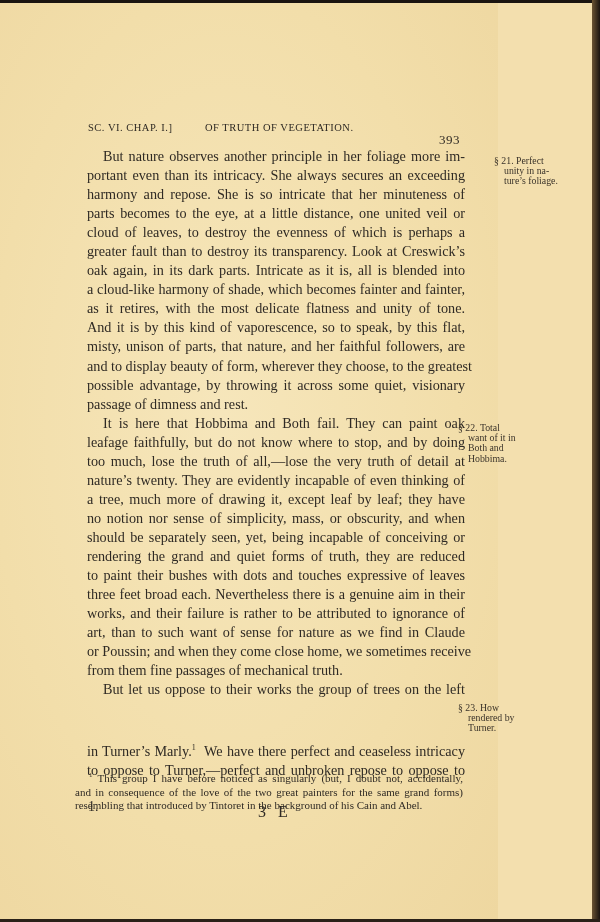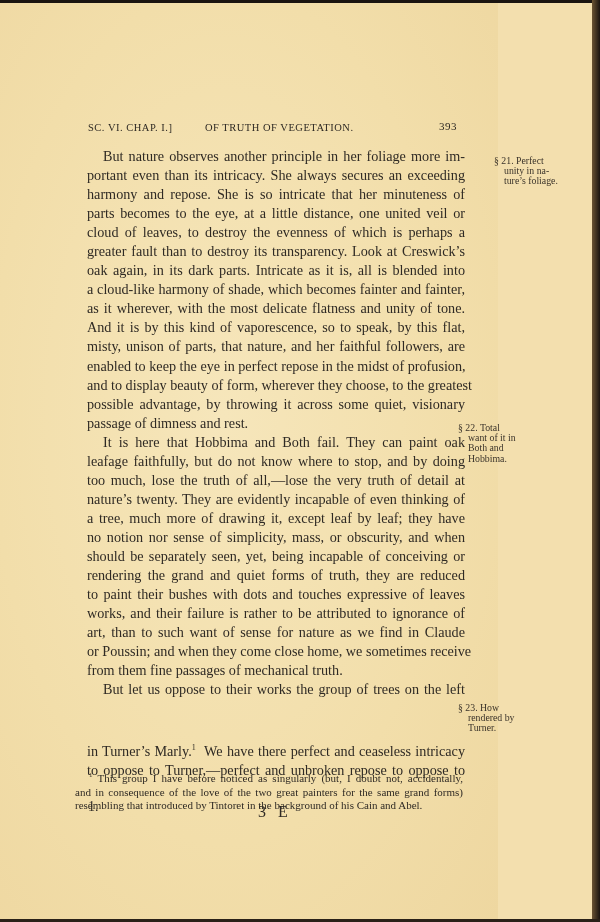--- a/index.html
+++ b/index.html
@@ -13,21 +13,21 @@
       position: absolute; left: 0; top: 3px; width: 498px; height: 916px;
       background: radial-gradient(ellipse at 45% 45%, #f6e6bb 0%, #f2deaa 60%, #eed7a0 100%);
     }
     .top-edge { position: absolute; left: 0; top: 0; width: 600px; height: 3px; background: #1a1410; }
     .bottom-edge { position: absolute; left: 0; top: 919px; width: 600px; height: 3px; background: #2a2118; }
     .right-edge { position: absolute; left: 592px; top: 0; width: 8px; height: 922px; background: linear-gradient(to right, #6b5433, #1a1410); }
 
     .running-head { position: absolute; top: 117px; left: 0; width: 592px; height: 16px; font-size: 10.5px; letter-spacing: 0.5px; }
     .rh-left { position: absolute; left: 88px; top: 2px; font-variant: small-caps; }
     .rh-center { position: absolute; left: 205px; top: 2px; font-variant: small-caps; }
-    .rh-right { position: absolute; left: 439px; top: 0; font-size: 11px; }
+    .rh-right { position: absolute; left: 439px; top: 12px; font-size: 13px; }
 
     .body-text { position: absolute; left: 87px; top: 144px; width: 378px; font-size: 14.2px; line-height: 19.05px; }
     .line { display: block; white-space: nowrap; text-align: justify; text-align-last: justify; height: 19.05px; }
     .line.last { text-align-last: left; }
     .line.indent { padding-left: 16px; }
     .fn-ref { font-size: 8px; vertical-align: super; line-height: 0; }
 
     .margin-note { position: absolute; left: 458px; font-size: 9.8px; line-height: 10.2px; width: 90px; color: #3a332a; }
     .margin-note .mn-line { display: block; white-space: nowrap; }
     .margin-note .mn-line.sub { padding-left: 10px; }
@@ -60,39 +60,39 @@
 
     <div>
       <span class="line indent">But nature observes another principle in her foliage more im-</span>
       <span class="line">portant even than its intricacy.  She always secures an exceeding</span>
       <span class="line">harmony and repose.  She is so intricate that her minuteness of</span>
       <span class="line">parts becomes to the eye, at a little distance, one united veil or</span>
       <span class="line">cloud of leaves, to destroy the evenness of which is perhaps a</span>
       <span class="line">greater fault than to destroy its transparency.  Look at Creswick’s</span>
       <span class="line">oak again, in its dark parts.  Intricate as it is, all is blended into</span>
       <span class="line">a cloud-like harmony of shade, which becomes fainter and fainter,</span>
-      <span class="line">as it wherever, with the most delicate flatness and unity of tone.</span>
+      <span class="line">as it retires, with the most delicate flatness and unity of tone.</span>
       <span class="line">And it is by this kind of vaporescence, so to speak, by this flat,</span>
       <span class="line">misty, unison of parts, that nature, and her faithful followers, are</span>
-      <span class="line">enabled to keep the eye in perfect repose in the midst of profusion,</span>
       <span class="line">and to display beauty of form, wherever they choose, to the greatest</span>
       <span class="line">possible advantage, by throwing it across some quiet, visionary</span>
       <span class="line last">passage of dimness and rest.</span>
     </div>
 
     <div>
       <span class="line indent">It is here that Hobbima and Both fail.  They can paint oak</span>
       <span class="line">leafage faithfully, but do not know where to stop, and by doing</span>
       <span class="line">too much, lose the truth of all,—lose the very truth of detail at</span>
       <span class="line">nature’s twenty.  They are evidently incapable of even thinking of</span>
       <span class="line">a tree, much more of drawing it, except leaf by leaf; they have</span>
       <span class="line">no notion nor sense of simplicity, mass, or obscurity, and when</span>
       <span class="line">should be separately seen, yet, being incapable of conceiving or</span>
       <span class="line">rendering the grand and quiet forms of truth, they are reduced</span>
       <span class="line">to paint their bushes with dots and touches expressive of leaves</span>
+      <span class="line">three feet broad each.  Nevertheless there is a genuine aim in their</span>
       <span class="line">works, and their failure is rather to be attributed to ignorance of</span>
       <span class="line">art, than to such want of sense for nature as we find in Claude</span>
       <span class="line">or Poussin; and when they come close home, we sometimes receive</span>
       <span class="line last">from them fine passages of mechanical truth.</span>
     </div>
 
     <div>
       <span class="line indent">But let us oppose to their works the group of trees on the left</span>
       <span class="line" style="text-align-last:justify;margin-top:43px;"><span>in Turner’s Marly.</span><span class="fn-ref">1</span><span style="white-space:pre;">  We have there perfect and ceaseless intricacy</span></span>
       <span class="line">to oppose to Turner,—perfect and unbroken repose to oppose to</span>

